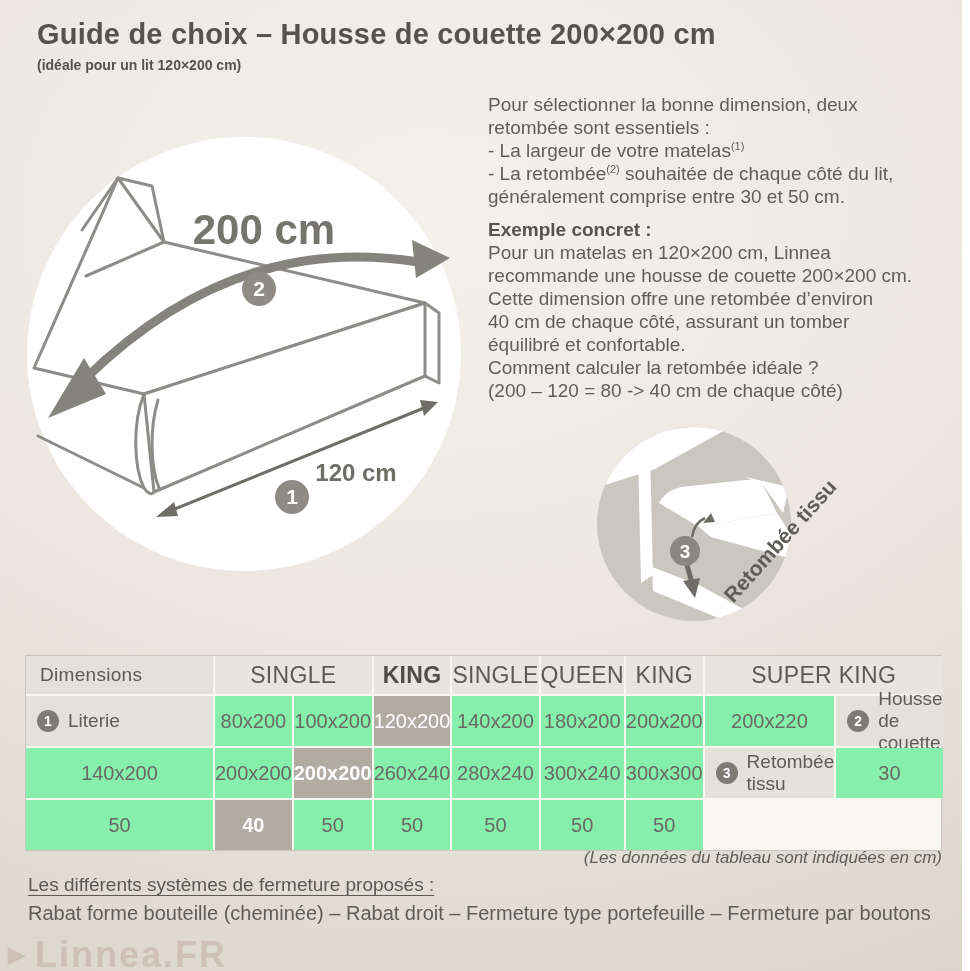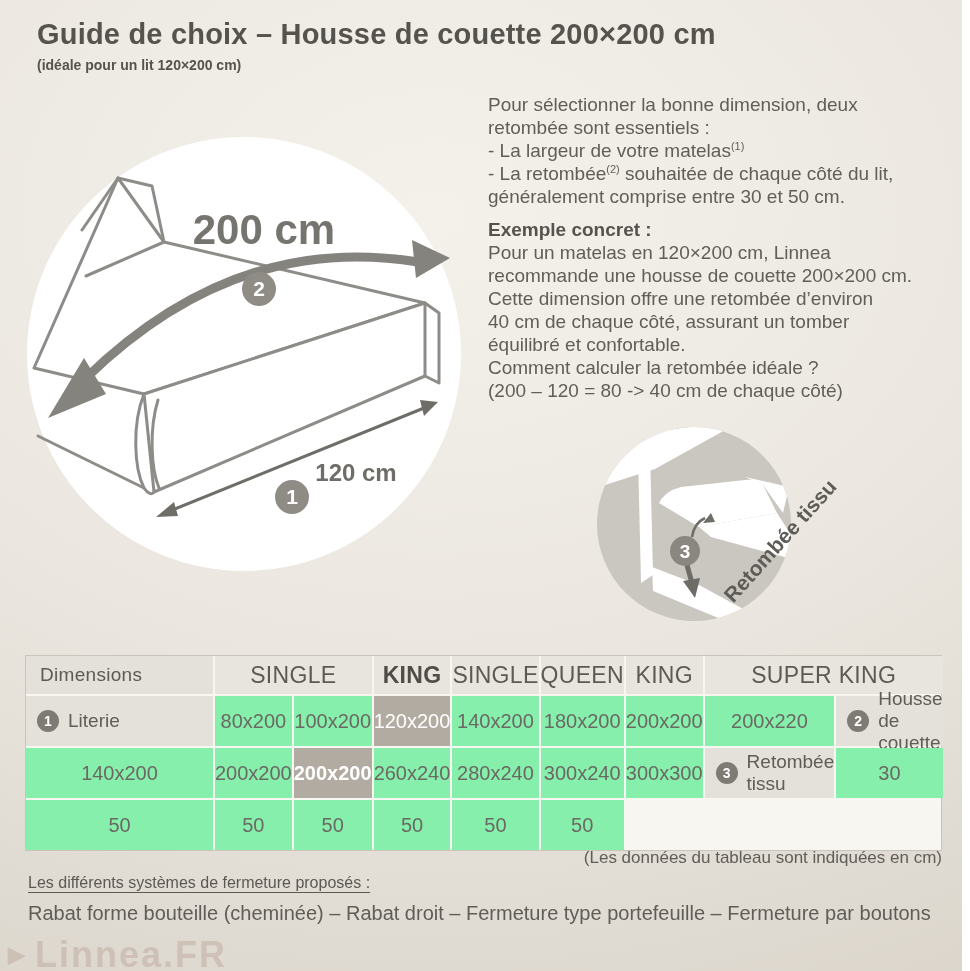--- a/index.html
+++ b/index.html
@@ -44,22 +44,22 @@
       padding-left:11px;font-size:19px;color:#5f5d58;}
   .badge{flex:0 0 auto;width:22px;height:22px;border-radius:50%;background:#7e7b75;color:#fff;
       font-size:14px;font-weight:700;display:flex;align-items:center;justify-content:center;}
   .td{background:#86efac;height:50px;display:flex;align-items:center;justify-content:center;
       font-size:20px;color:#6b6963;}
   .hl{background:#b2ab A1;}
   .td.hl{background:#b2aba1;color:#fff;}
   .td.hl.bold{font-weight:700;}
   
   .table-note{position:absolute;left:480px;top:848px;width:462px;text-align:right;
-      font-size:17px;color:#5f5d58;}
-  .closures-heading{position:absolute;left:28px;top:874px;font-size:16px;color:#5b5954;
+      font-size:17px;font-style:italic;color:#5f5d58;}
+  .closures-heading{position:absolute;left:28px;top:874px;font-size:19px;color:#5b5954;
       text-decoration:underline;text-underline-offset:4px;}
   .closures-line{position:absolute;left:28px;top:902px;width:935px;font-size:20px;color:#5f5d58;}
   .watermark{position:absolute;left:8px;top:934px;font-size:36px;font-weight:700;
       color:rgba(178,152,142,.38);letter-spacing:2px;display:flex;align-items:center;gap:8px;}
   .watermark .tri{font-size:22px;}
 </style>
 </head>
 <body>
 
 <div class="page">
@@ -182,20 +182,21 @@
     <div class="td">280x240</div>
     <div class="td">300x240</div>
     <div class="td">300x300</div>
 
     <div class="rowlabel">
       <span class="badge">3</span>
       <span>Retombée tissu</span>
     </div>
     <div class="td">30</div>
     <div class="td">50</div>
+    <div class="td hl bold">40</div>
     <div class="td">50</div>
     <div class="td">50</div>
     <div class="td">50</div>
     <div class="td">50</div>
     <div class="td">50</div>
   </div>
 
   <div class="table-note">(Les données du tableau sont indiquées en cm)</div>
   <div class="closures-heading">Les différents systèmes de fermeture proposés :</div>
   <div class="closures-line">Rabat forme bouteille (cheminée) – Rabat droit – Fermeture type portefeuille – Fermeture par boutons</div>

